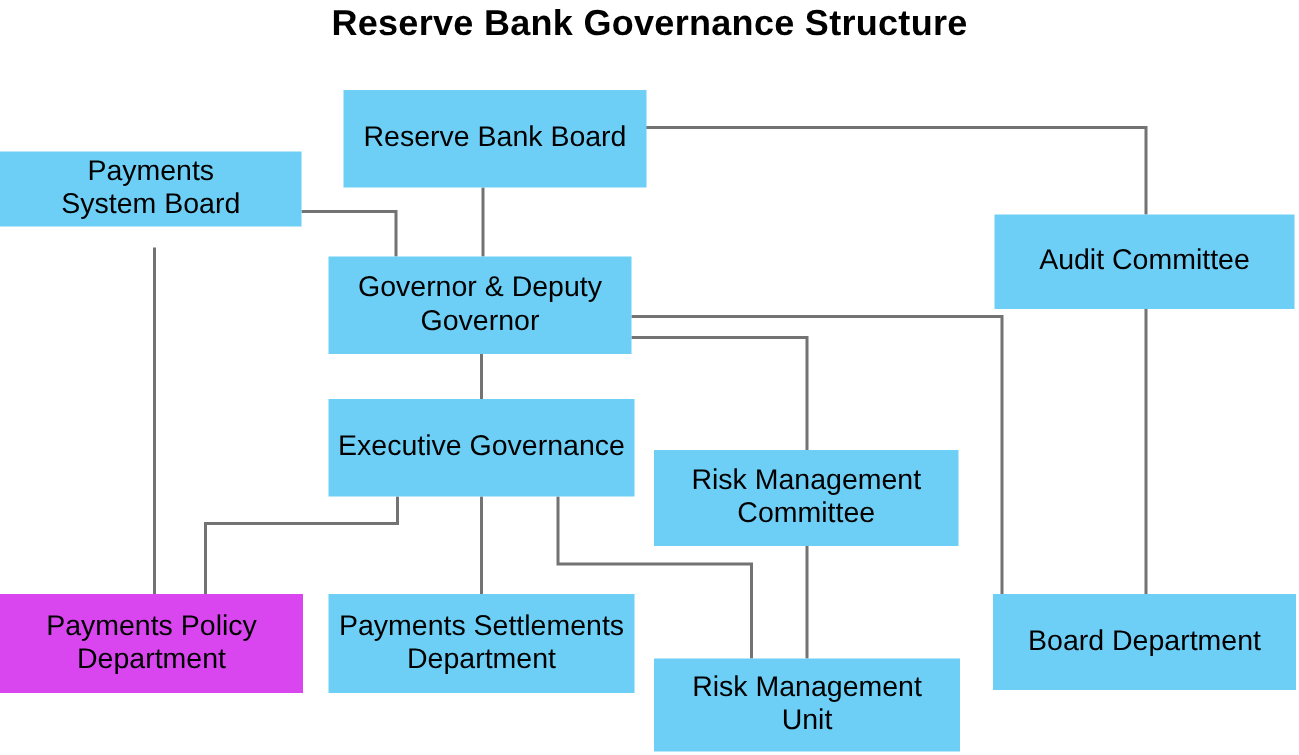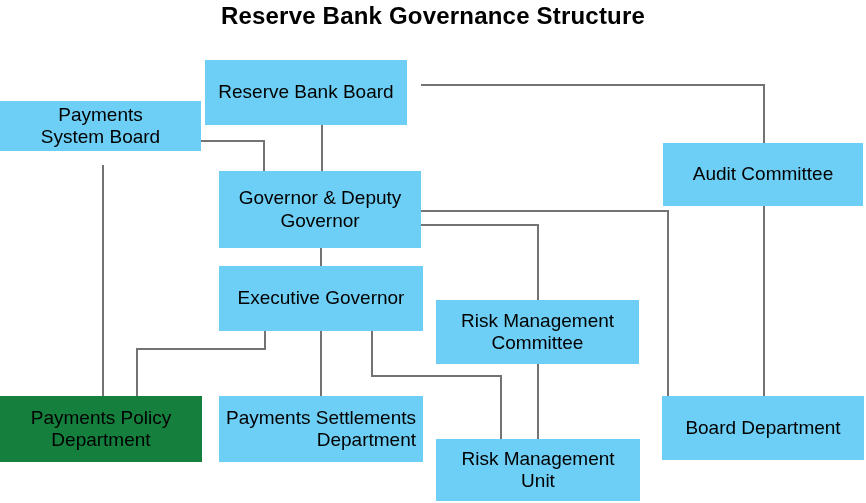--- a/index.html
+++ b/index.html
@@ -65,42 +65,42 @@
       <polyline points="103,165 103,396" stroke="#737373"></polyline>
       <polyline points="421,211 668,211 668,396" stroke="#737373"></polyline>
       <polyline points="421,225 538,225 538,300" stroke="#737373"></polyline>
       <polyline points="321,236 321,266" stroke="#737373"></polyline>
       <polyline points="265,331 265,349 137,349 137,396" stroke="#737373"></polyline>
       <polyline points="321,331 321,396" stroke="#737373"></polyline>
       <polyline points="372,331 372,376 501,376 501,439" stroke="#737373"></polyline>
       <polyline points="538,364 538,439" stroke="#737373"></polyline>
     </svg>
   <div class="nodes">
-      <div class="node" style="left: 205px; top: 60px; width: 202px; height: 65px; background: rgb(109, 207, 246); color: rgb(0, 0, 0);">
+      <div class="node" style="left: 229px; top: 60px; width: 202px; height: 65px; background: rgb(109, 207, 246); color: rgb(0, 0, 0);">
         <span>Reserve Bank Board</span>
       </div>
       <div class="node" style="left: 0px; top: 101px; width: 201px; height: 50px; background: rgb(109, 207, 246); color: rgb(0, 0, 0);">
         <span>Payments<br>System Board</span>
       </div>
       <div class="node" style="left: 663px; top: 143px; width: 200px; height: 63px; background: rgb(109, 207, 246); color: rgb(0, 0, 0); text-align: right;">
         <span>Audit Committee</span>
       </div>
-      <div class="node" style="left: 219px; top: 171px; width: 202px; height: 77px; background: rgb(109, 207, 246); color: rgb(0, 0, 0);">
+      <div class="node" style="left: 219px; top: 171px; width: 202px; height: 65px; background: rgb(109, 207, 246); color: rgb(0, 0, 0);">
         <span>Governor &amp; Deputy<br>Governor</span>
       </div>
       <div class="node" style="left: 219px; top: 266px; width: 204px; height: 65px; background: rgb(109, 207, 246); color: rgb(0, 0, 0);">
-        <span>Executive Governor</span>
+        <span>Executive Governance</span>
       </div>
       <div class="node" style="left: 436px; top: 300px; width: 203px; height: 64px; background: rgb(109, 207, 246); color: rgb(0, 0, 0);">
         <span>Risk Management<br>Committee</span>
       </div>
-      <div class="node" style="left: 0px; top: 396px; width: 202px; height: 66px; background: #15803d; color: rgb(0, 0, 0);">
+      <div class="node" style="left: 0px; top: 396px; width: 202px; height: 66px; background: #d946ef; color: rgb(0, 0, 0);">
         <span>Payments Policy<br>Department</span>
       </div>
-      <div class="node" style="left: 219px; top: 396px; width: 204px; height: 66px; background: rgb(109, 207, 246); color: rgb(0, 0, 0); text-align: right;">
+      <div class="node" style="left: 219px; top: 396px; width: 204px; height: 66px; background: rgb(109, 207, 246); color: rgb(0, 0, 0);">
         <span>Payments Settlements<br>Department</span>
       </div>
       <div class="node" style="left: 436px; top: 439px; width: 204px; height: 62px; background: rgb(109, 207, 246); color: rgb(0, 0, 0);">
         <span>Risk Management<br>Unit</span>
       </div>
       <div class="node" style="left: 662px; top: 396px; width: 202px; height: 64px; background: rgb(109, 207, 246); color: rgb(0, 0, 0);">
         <span>Board Department</span>
       </div>
     </div>
 </div>

